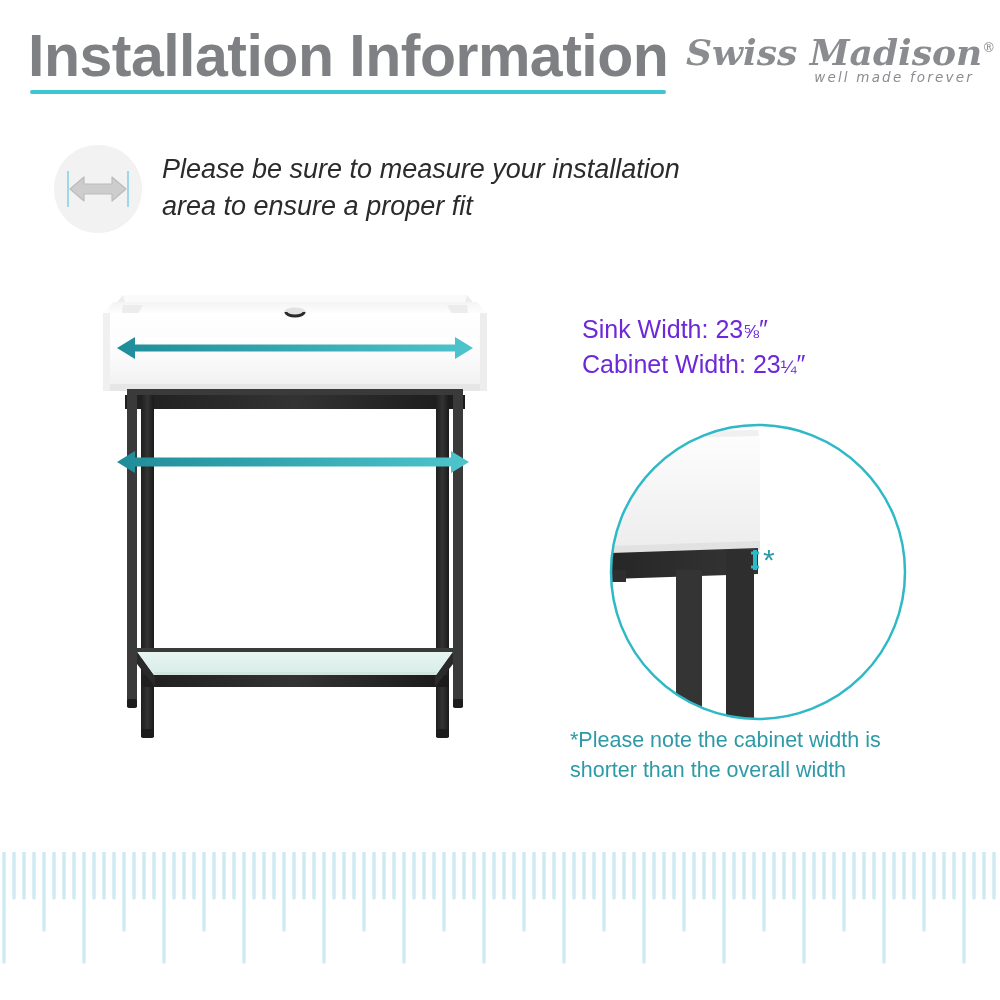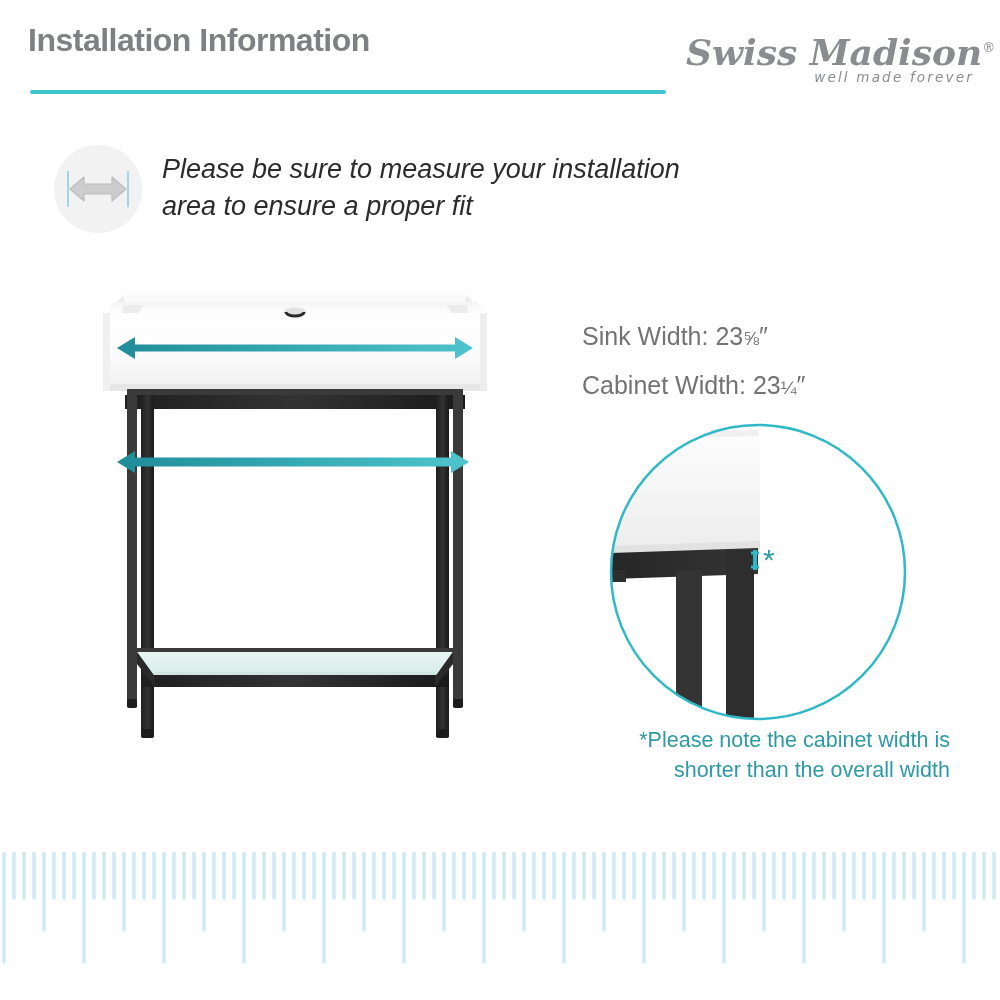--- a/index.html
+++ b/index.html
@@ -19,21 +19,21 @@
   
   #header {
     position: absolute;
     left: 0; top: 0;
     width: 1000px; height: 110px;
   }
   #page-title {
     position: absolute;
     left: 28px;
     top: 22px;
-    font-size: 32px;
+    font-size: 59px;
     font-weight: bold;
     color: #7e8083;
     letter-spacing: -0.5px;
     white-space: nowrap;
   }
   #title-rule {
     position: absolute;
     left: 30px;
     top: 90px;
     width: 636px;
@@ -120,22 +120,22 @@
 
   
   #dimensions {
     position: absolute;
     left: 582px;
     top: 313px;
     width: 380px;
   }
   .dim-line {
     font-size: 25px;
-    line-height: 46px;
-    color: #737373;
+    line-height: 33px;
+    color: #6d28d9;
     white-space: nowrap;
   }
   .frac { font-size: 19px; }
 
   
   #detail-callout {
     position: absolute;
     left: 608px;
     top: 422px;
     width: 300px;
@@ -145,21 +145,21 @@
 
   
   #cabinet-note {
     position: absolute;
     left: 570px;
     top: 725px;
     width: 380px;
     font-size: 21.5px;
     line-height: 30px;
     color: #2e9aa6;
-    text-align: right;
+    text-align: left;
   }
 
   
   #ruler {
     position: absolute;
     left: 0;
     top: 852px;
     width: 1000px;
     height: 148px;
   }

